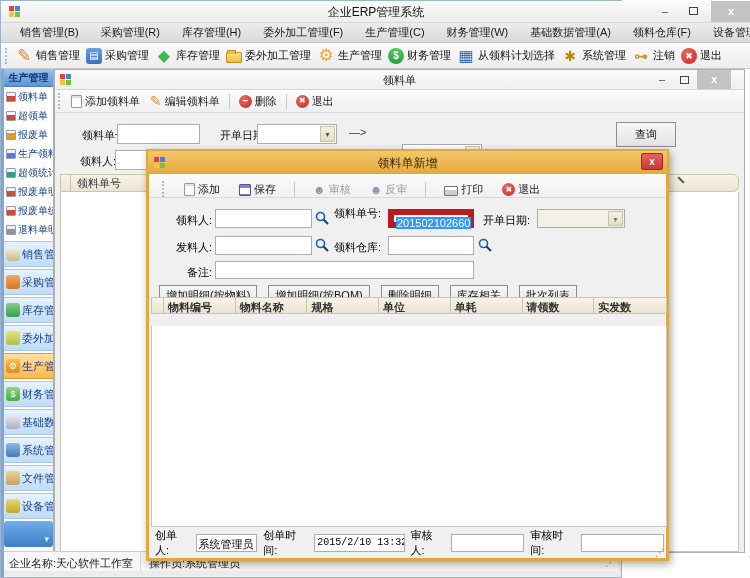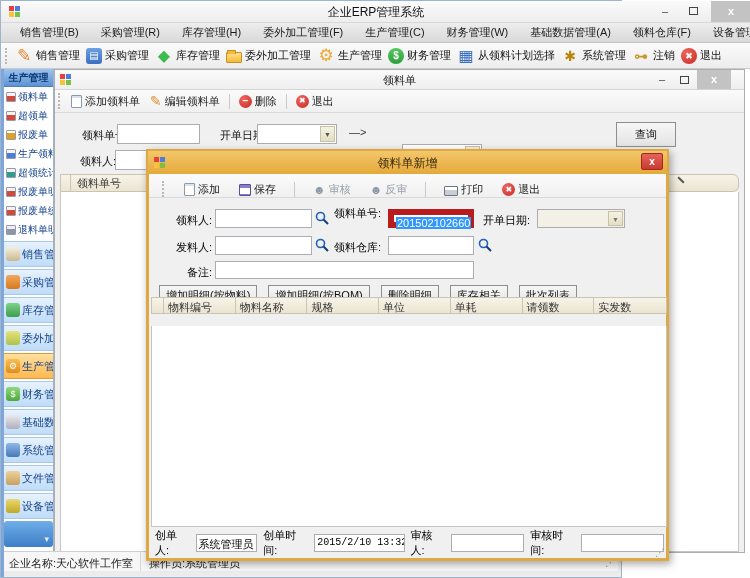--- a/index.html
+++ b/index.html
@@ -92,21 +92,21 @@
   .ic-printer{width:14px;height:10px;border:1px solid #6B7480;border-radius:1px;background:linear-gradient(#FFF 0 3px,#C9CED4 3px);margin-top:2px;}
   .mag{width:16px;height:16px;display:inline-block;}
   .selval{background:#3297FD;color:#fff;padding:0 1px;}
   .dfield{position:absolute;font-size:11px;}
   .dinp{position:absolute;background:#fff;border:1px solid #ABADB3;height:19px;font-size:11px;padding:2px 2px 0;}
   .dinp.focus{border:6px solid #b91c1c;}
   .dcombo{position:absolute;background:#F3F1E6;border:1px solid #ABADB3;height:19px;}
   .dcombo .dd{position:absolute;right:1px;top:1px;bottom:1px;width:15px;background:linear-gradient(#F5F2E2,#E3DEC2);border:1px solid #C8C3A8;color:#777;font-size:7px;text-align:center;line-height:16px;}
   #dlg-btnrow{position:absolute;left:10px;top:133px;right:8px;height:21px;display:flex;gap:11px;}
   #dlg-btnrow .btn{height:21px;padding:0 6px;font-size:11px;white-space:nowrap;}
-  #dlg-grid-head{position:absolute;left:2px;top:145px;width:516px;height:17px;display:flex;}
+  #dlg-grid-head{position:absolute;left:2px;top:145px;width:516px;height:17px;display:flex;font-weight:bold;}
   #dlg-grid-head .cell{width:72px;height:100%;border-right:1px solid #C9C5B2;padding:2px 0 0 4px;overflow:hidden;white-space:nowrap;}
   #dlg-grid-head .selcell{width:12px;border-right:1px solid #C9C5B2;}
   #dlg-grid-body{position:absolute;left:2px;top:174px;width:516px;height:201px;background:#fff;border:1px solid #C5C5C5;border-top:none;}
   #dlg-footer{position:absolute;left:2px;top:377px;right:2px;height:27px;background:#F0F0F0;display:flex;align-items:center;gap:6px;padding-left:4px;font-size:11px;}
   .fbox{background:#fff;border:1px solid #ABADB3;height:18px;padding:2px 2px 4px;font-size:11px;white-space:nowrap;overflow:hidden;}
   #grip-dlg{position:absolute;right:1px;bottom:0px;font-size:10px;color:#A89860;}
 </style>
 </head>
 <body>
 

